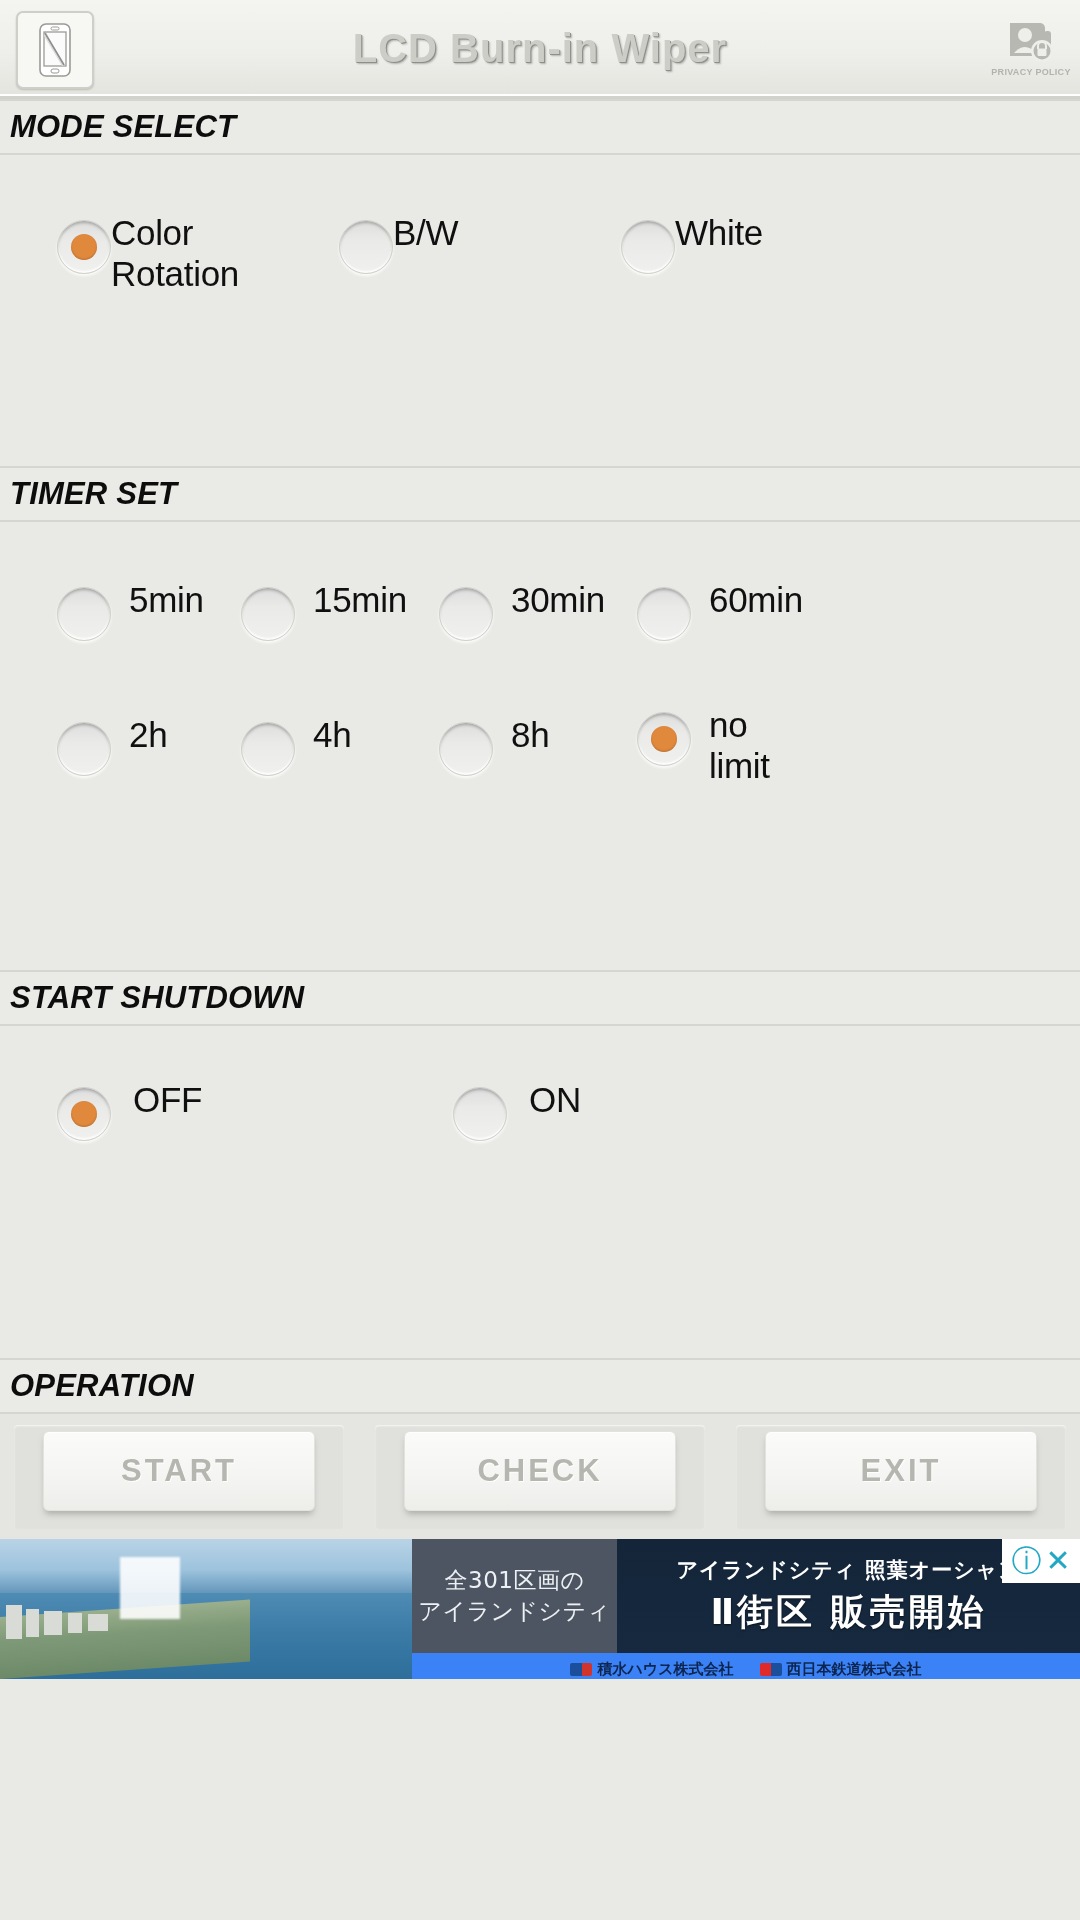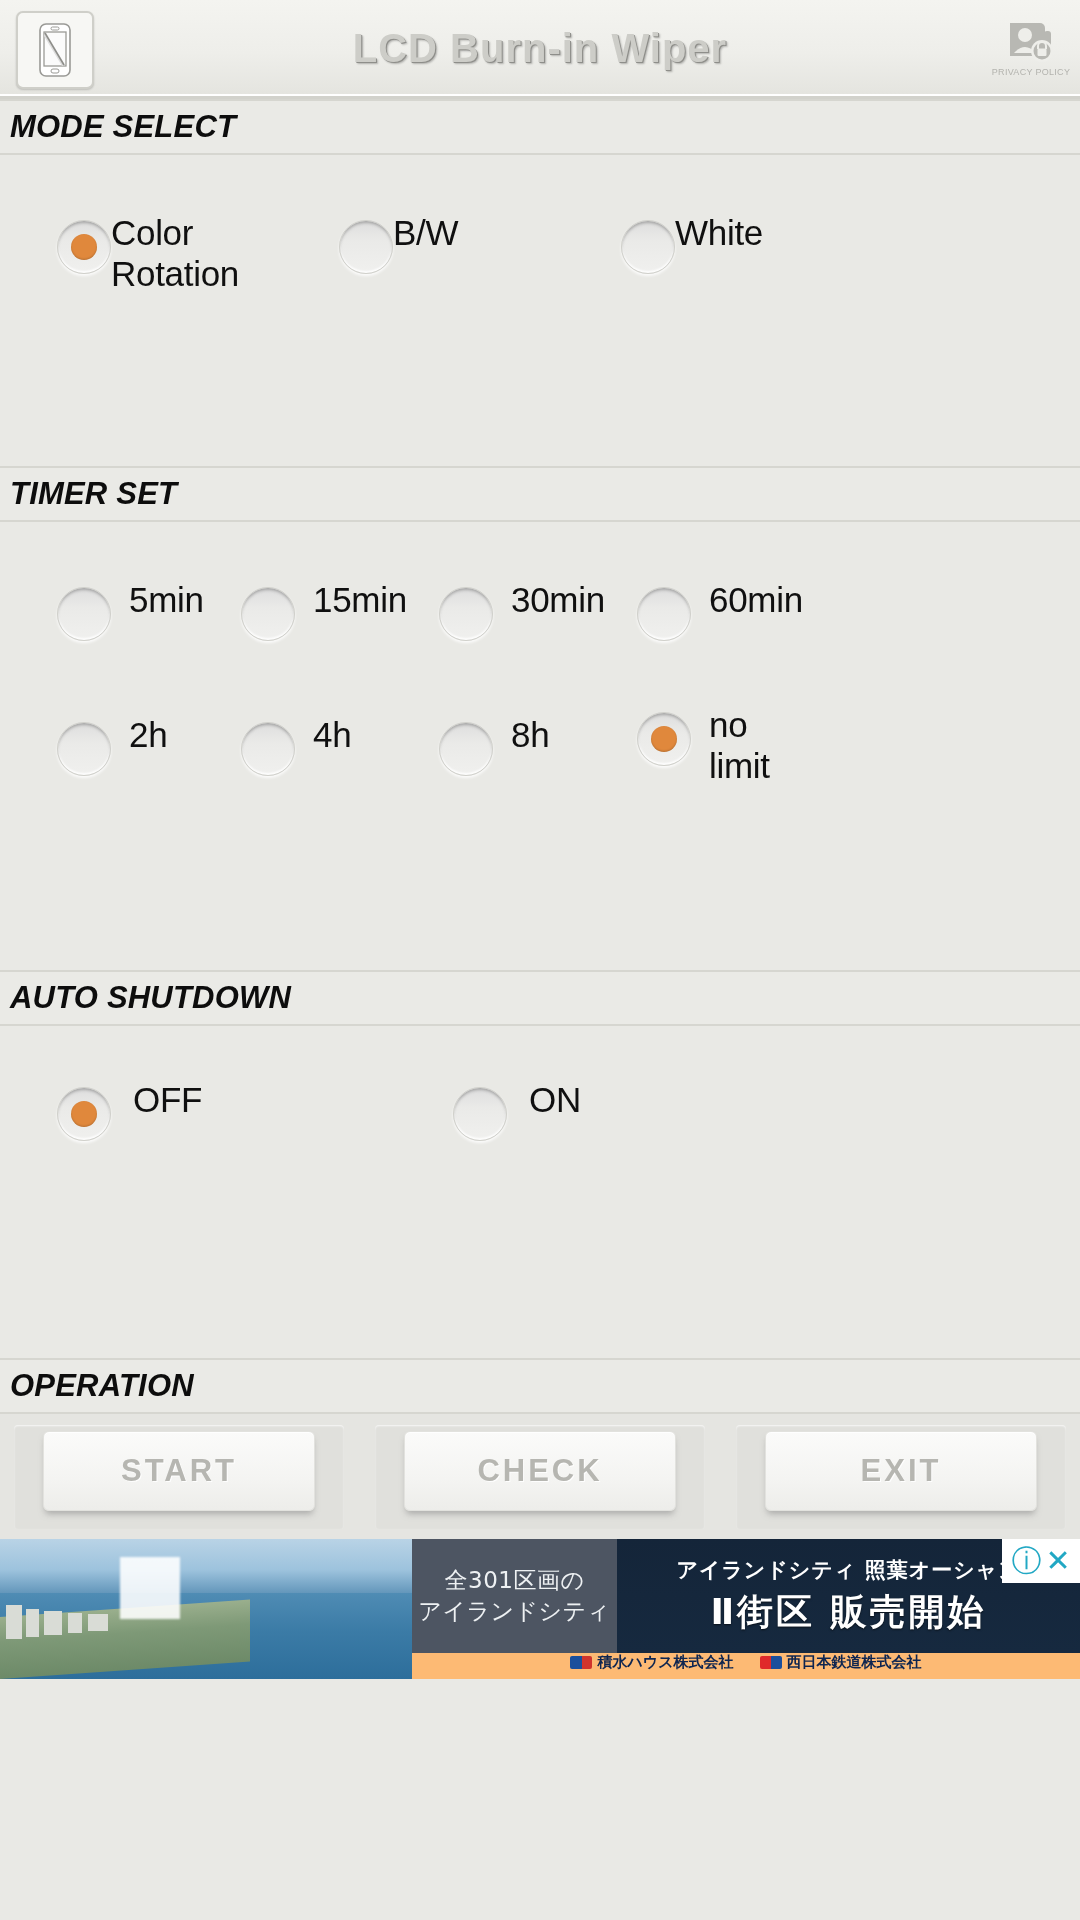--- a/index.html
+++ b/index.html
@@ -43,21 +43,21 @@
     user-select:none;
   }
   .privacy{
     position:absolute;right:12px;top:12px;
     width:74px;height:72px;
     display:flex;flex-direction:column;align-items:center;justify-content:center;
   }
   .privacy svg{display:block;}
   .privacy-label{
     font-size:9px;color:#b3b3ae;letter-spacing:.3px;margin-top:2px;
-    white-space:nowrap;font-weight:normal;
+    white-space:nowrap;font-weight:bold;
   }
 
   
   .section-head{
     flex:0 0 auto;
     height:56px;
     display:flex;align-items:center;
     padding-left:10px;
     background:#eaeae6;
     border-top:2px solid #d6d6d0;
@@ -204,22 +204,22 @@
     background:linear-gradient(to bottom,#142539 0%,#16293f 100%);
     display:flex;flex-direction:column;align-items:center;justify-content:center;
     color:#ffffff;
     font-family:"DejaVu Sans","Liberation Sans",sans-serif;
   }
   .ad-right .l1{font-size:21px;font-weight:bold;letter-spacing:1px;white-space:nowrap;margin-bottom:4px;}
   .ad-right .l2{font-size:36px;font-weight:bold;letter-spacing:3px;white-space:nowrap;
     text-shadow:0 1px 2px rgba(0,0,0,.6);}
   .ad-logos{
     position:absolute;left:412px;top:114px;width:668px;height:26px;
-    background:#fdba74;
-    display:flex;align-items:flex-start;justify-content:center;gap:26px;
+    background:#3b82f6;
+    display:flex;align-items:flex-end;justify-content:center;gap:26px;
   }
   .ad-logos .lg{display:flex;align-items:center;gap:5px;}
   .ad-logos .mark{width:22px;height:13px;border-radius:2px;}
   .ad-logos .mark.a{background:linear-gradient(to right,#1b4f9c 55%,#d1342c 55%);}
   .ad-logos .mark.b{background:linear-gradient(to right,#e02a2a 50%,#1b4f9c 50%);}
   .ad-logos .nm{font-size:15px;font-weight:bold;color:#0e2550;white-space:nowrap;
     font-family:"DejaVu Sans","Liberation Sans",sans-serif;}
   .ad-ctrl{
     position:absolute;right:0;top:0;
     width:78px;height:44px;background:#ffffff;
@@ -321,21 +321,21 @@
         <span class="opt-label">8h</span>
       </div>
       <div class="opt t4">
         <span class="radio checked"></span>
         <span class="opt-label">no limit</span>
       </div>
     </div>
   </div>
 
   <div class="section-head">
-    <span>AUTO SHUTDOWN</span>
+    <span>START SHUTDOWN</span>
   </div>
   <div class="section-body shutdown-body">
     <div class="row shutdown-row">
       <div class="opt">
         <span class="radio checked"></span>
         <span class="opt-label">OFF</span>
       </div>
       <div class="opt">
         <span class="radio"></span>
         <span class="opt-label">ON</span>

